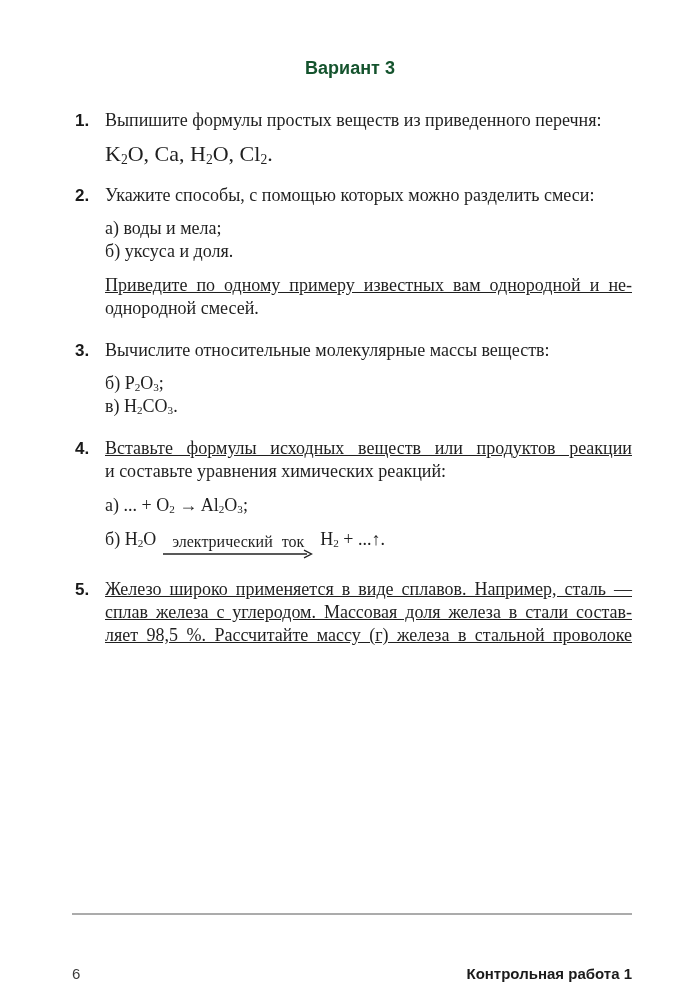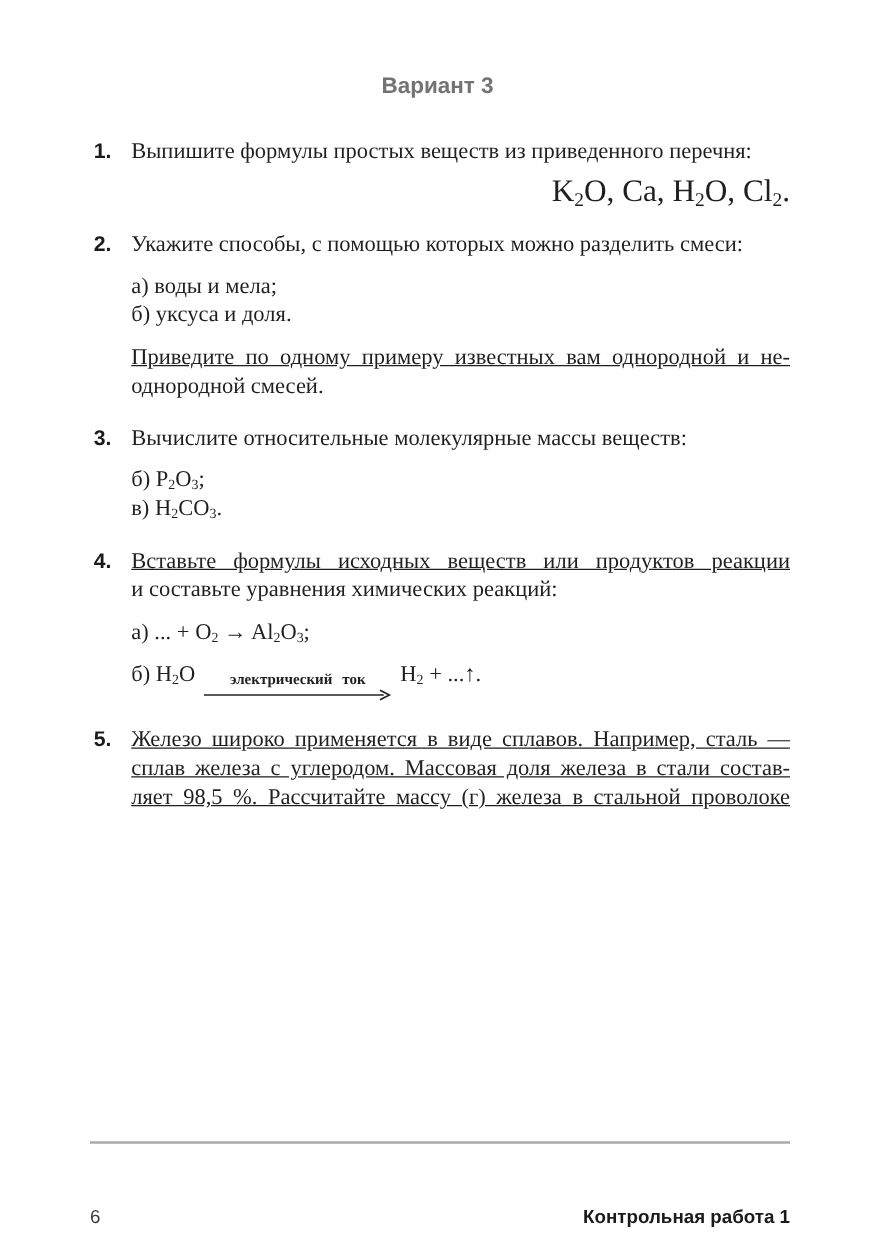--- a/index.html
+++ b/index.html
@@ -17,21 +17,21 @@
     font-family: "Liberation Serif", "DejaVu Serif", serif;
   }
   .title {
     margin: 0;
     padding-top: 58px;
     text-align: center;
     font-family: "Liberation Sans", "DejaVu Sans", sans-serif;
     font-weight: 700;
     font-size: 18px;
     line-height: 21px;
-    color: #737373;
+    color: #14532d;
   }
   .problems {
     margin-top: 30px;
     padding-left: 75px;
     padding-right: 68px;
   }
   .problem {
     display: flex;
     margin-bottom: 19px;
   }
@@ -51,47 +51,45 @@
   }
   .line { line-height: 23px; }
   
   .jline {
     text-align: justify;
     text-align-last: justify;
     text-decoration: underline;
   }
   .formula {
     margin-top: 10px;
-    font-size: 25px;
-    text-align: right;
+    font-size: 22px;
   }
   .subitems { margin-top: 10px; }
   .note { margin-top: 11px; }
   sub {
     font-size: 0.62em;
     line-height: 0;
     vertical-align: -0.22em;
   }
   .rxn-line { line-height: 25px; }
   .rxn-line-b { margin-top: 6px; line-height: 30px; }
   .rxn {
     display: inline-flex;
     flex-direction: column;
     align-items: center;
     vertical-align: -2px;
     margin: 0 7px;
   }
   .rxn-label {
-    font-size: 12px;
+    font-size: 16px;
     line-height: 13px;
     word-spacing: 5px;
     padding: 0 3px 1px 3px;
     color: #1f1f1f;
     white-space: nowrap;
-    font-weight: bold;
   }
   .rxn-arrow-svg { display: block; }
   .footer {
     position: absolute;
     left: 72px;
     right: 68px;
     top: 913px;
     border-top: 2px solid #ababab;
     padding-top: 6px;
     display: flex;

